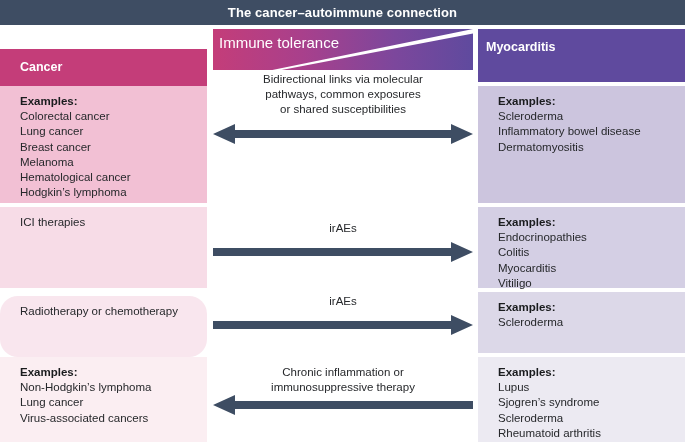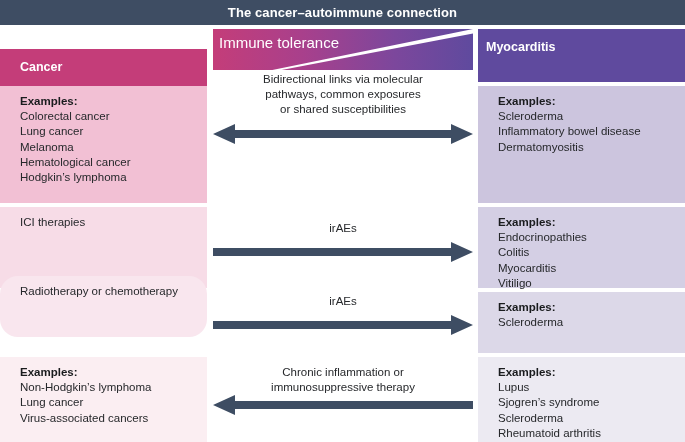--- a/index.html
+++ b/index.html
@@ -127,20 +127,21 @@
   </div>
 
   <div class="hdr-auto">
     <span class="hdr-label">Myocarditis</span>
   </div>
 
   <div class="cell lcol" id="l0" style="top: 86px; height: 117px; background: rgb(242, 192, 212);">
     <div class="bold-lead line">Examples:</div>
     <div class="line">Colorectal cancer</div>
     <div class="line">Lung cancer</div>
+    <div class="line">Breast cancer</div>
     <div class="line">Melanoma</div>
     <div class="line">Hematological cancer</div>
     <div class="line">Hodgkin’s lymphoma</div>
   </div>
 
   <div class="mid mcol" id="m0" style="top: 70px; height: 117px;">
     <div class="mid-caption" id="m0cap" style="top: 2px;">
       <div>Bidirectional links via molecular</div>
       <div>pathways, common exposures</div>
       <div>or shared susceptibilities</div>
@@ -171,21 +172,21 @@
   </div>
 
   <div class="cell rcol" id="r1" style="top: 207px; height: 81px; background: rgb(212, 207, 228);">
     <div class="bold-lead line">Examples:</div>
     <div class="line">Endocrinopathies</div>
     <div class="line">Colitis</div>
     <div class="line">Myocarditis</div>
     <div class="line">Vitiligo</div>
   </div>
 
-  <div class="cell lcol" id="l2" style="top: 276px; height: 61px; background: rgb(249, 230, 238); border-radius: 18px;">
+  <div class="cell lcol" id="l2" style="top: 296px; height: 61px; background: rgb(249, 230, 238); border-radius: 18px;">
     <div class="line">Radiotherapy or chemotherapy</div>
   </div>
 
   <div class="mid mcol" id="m2" style="top: 292px; height: 61px;">
     <div class="mid-caption" id="m2cap" style="top: 2px;">
       <div>irAEs</div>
     </div>
     <svg width="260" height="20" viewBox="0 0 260 20" style="top:23px">
       <polygon points="0,6 238,6 238,0 260,10 238,20 238,14 0,14" fill="#3e4d63"></polygon>
     </svg>

